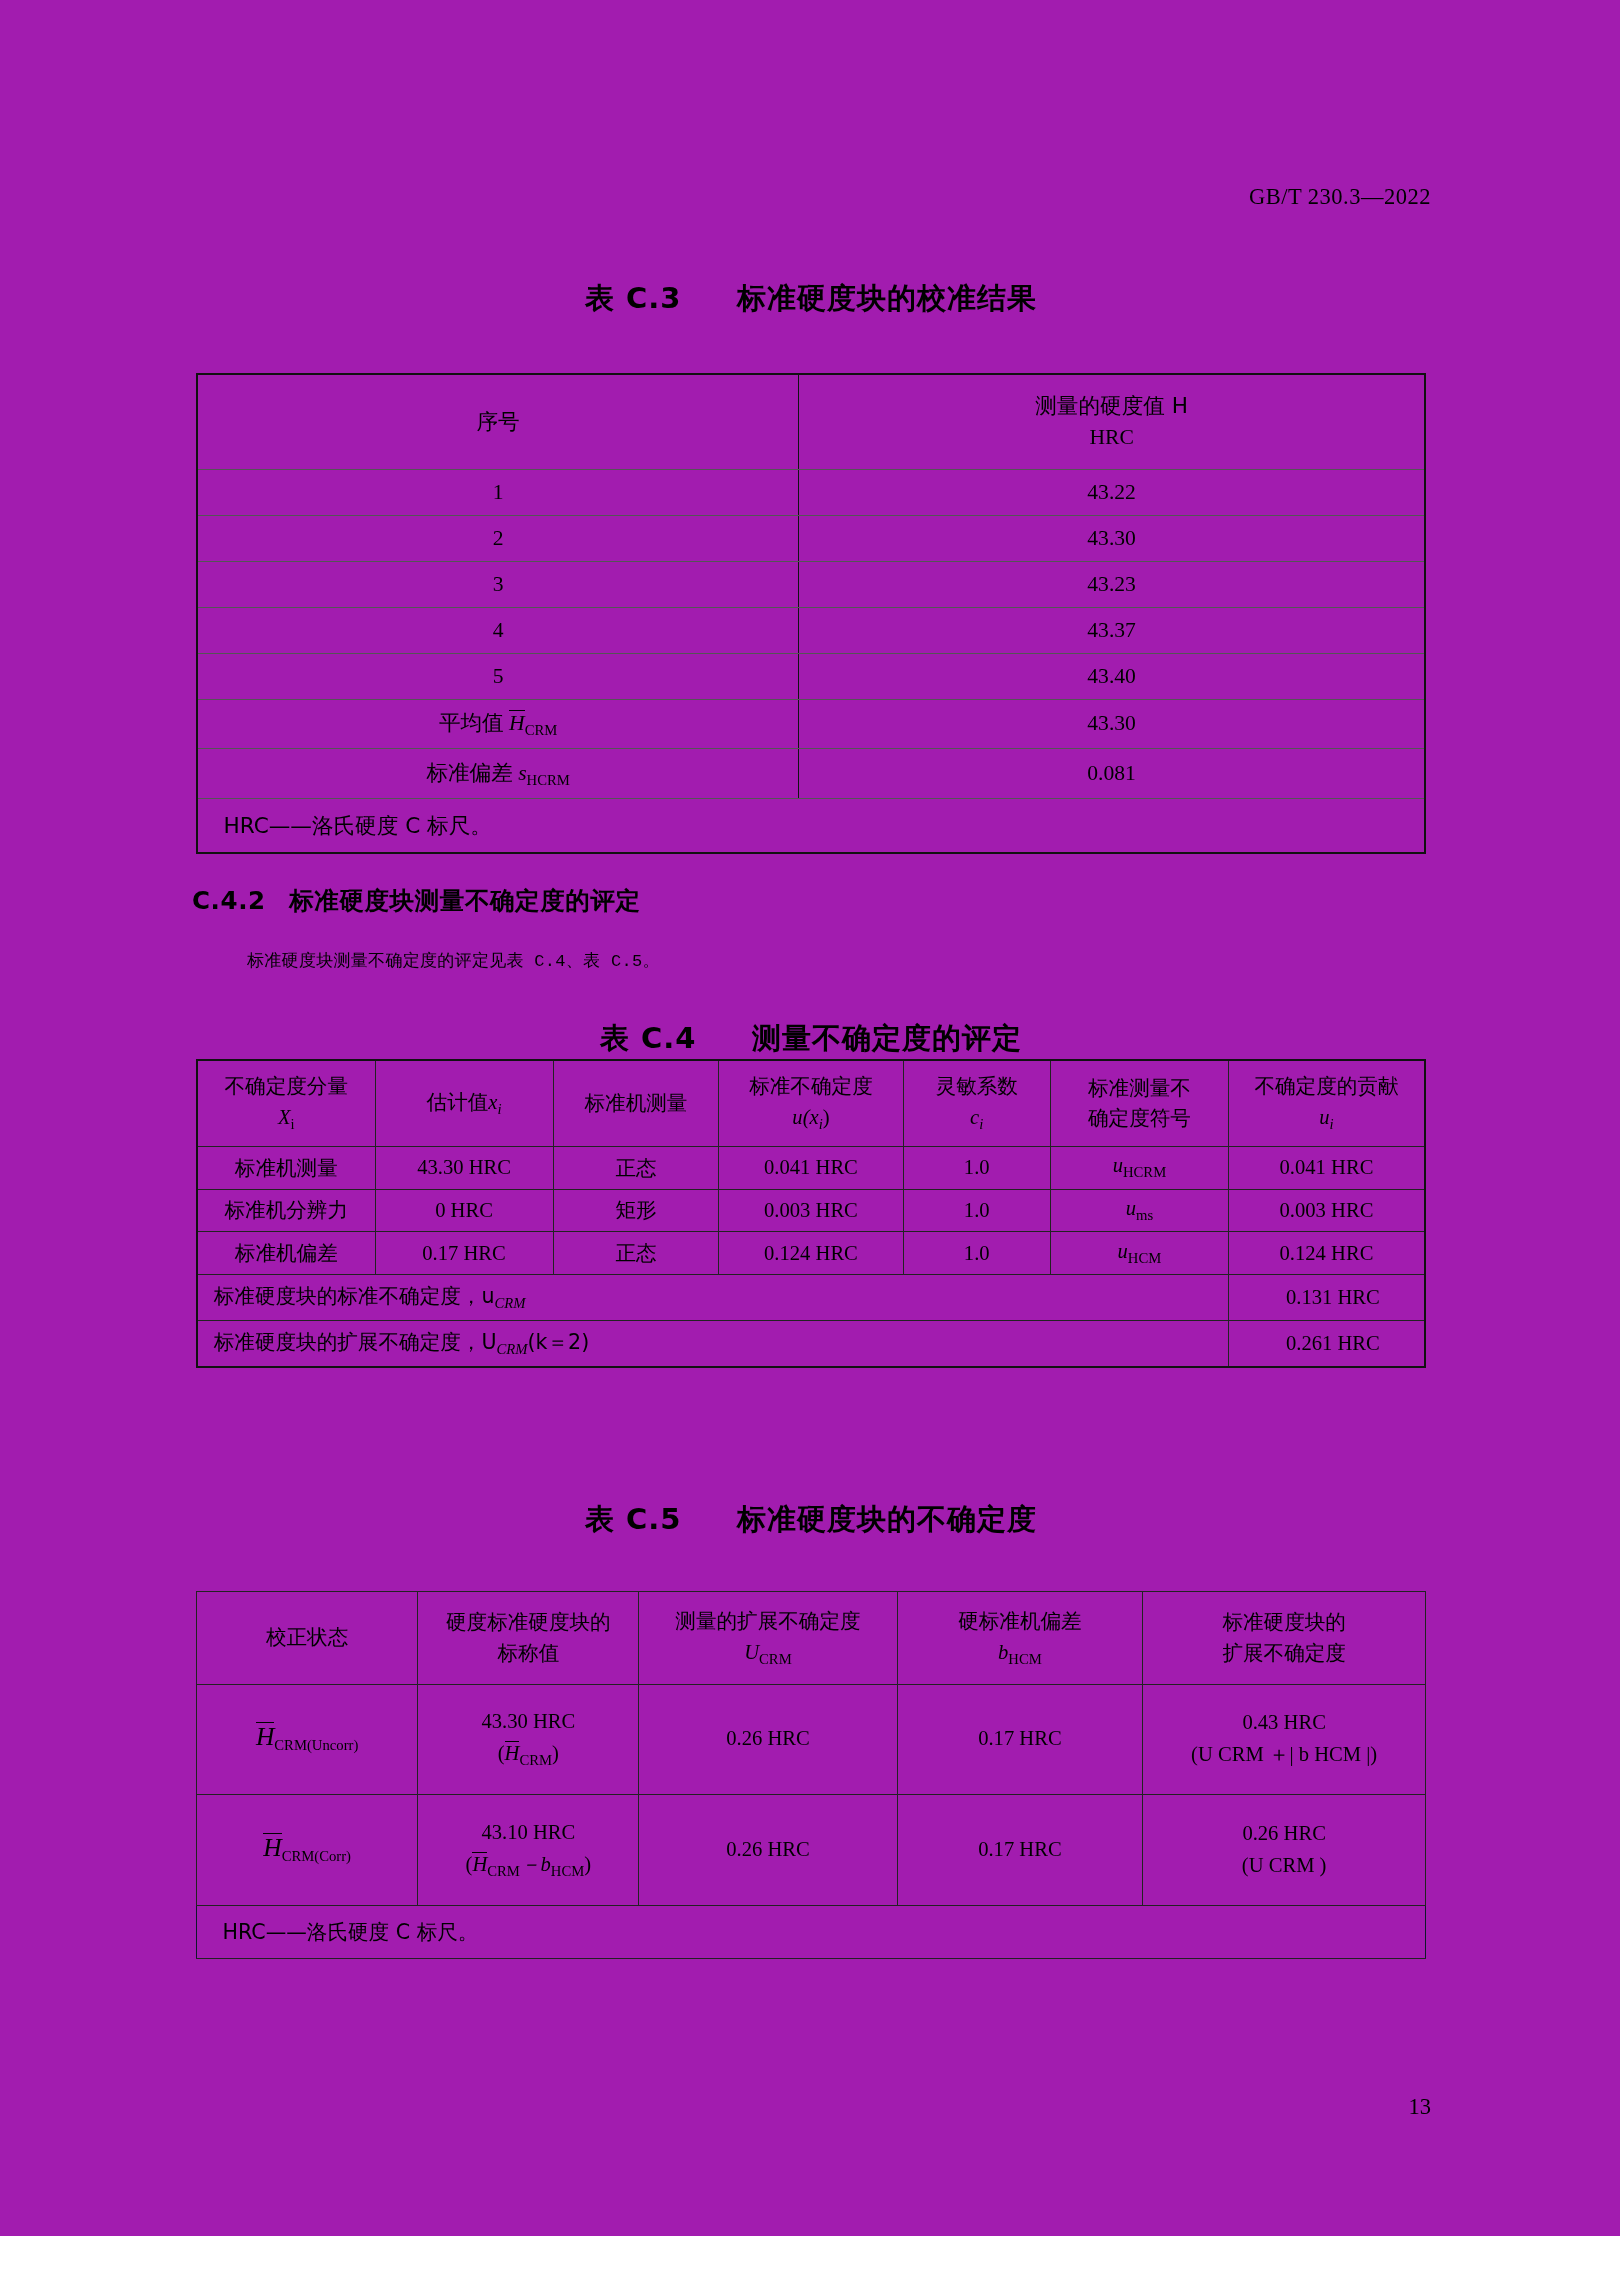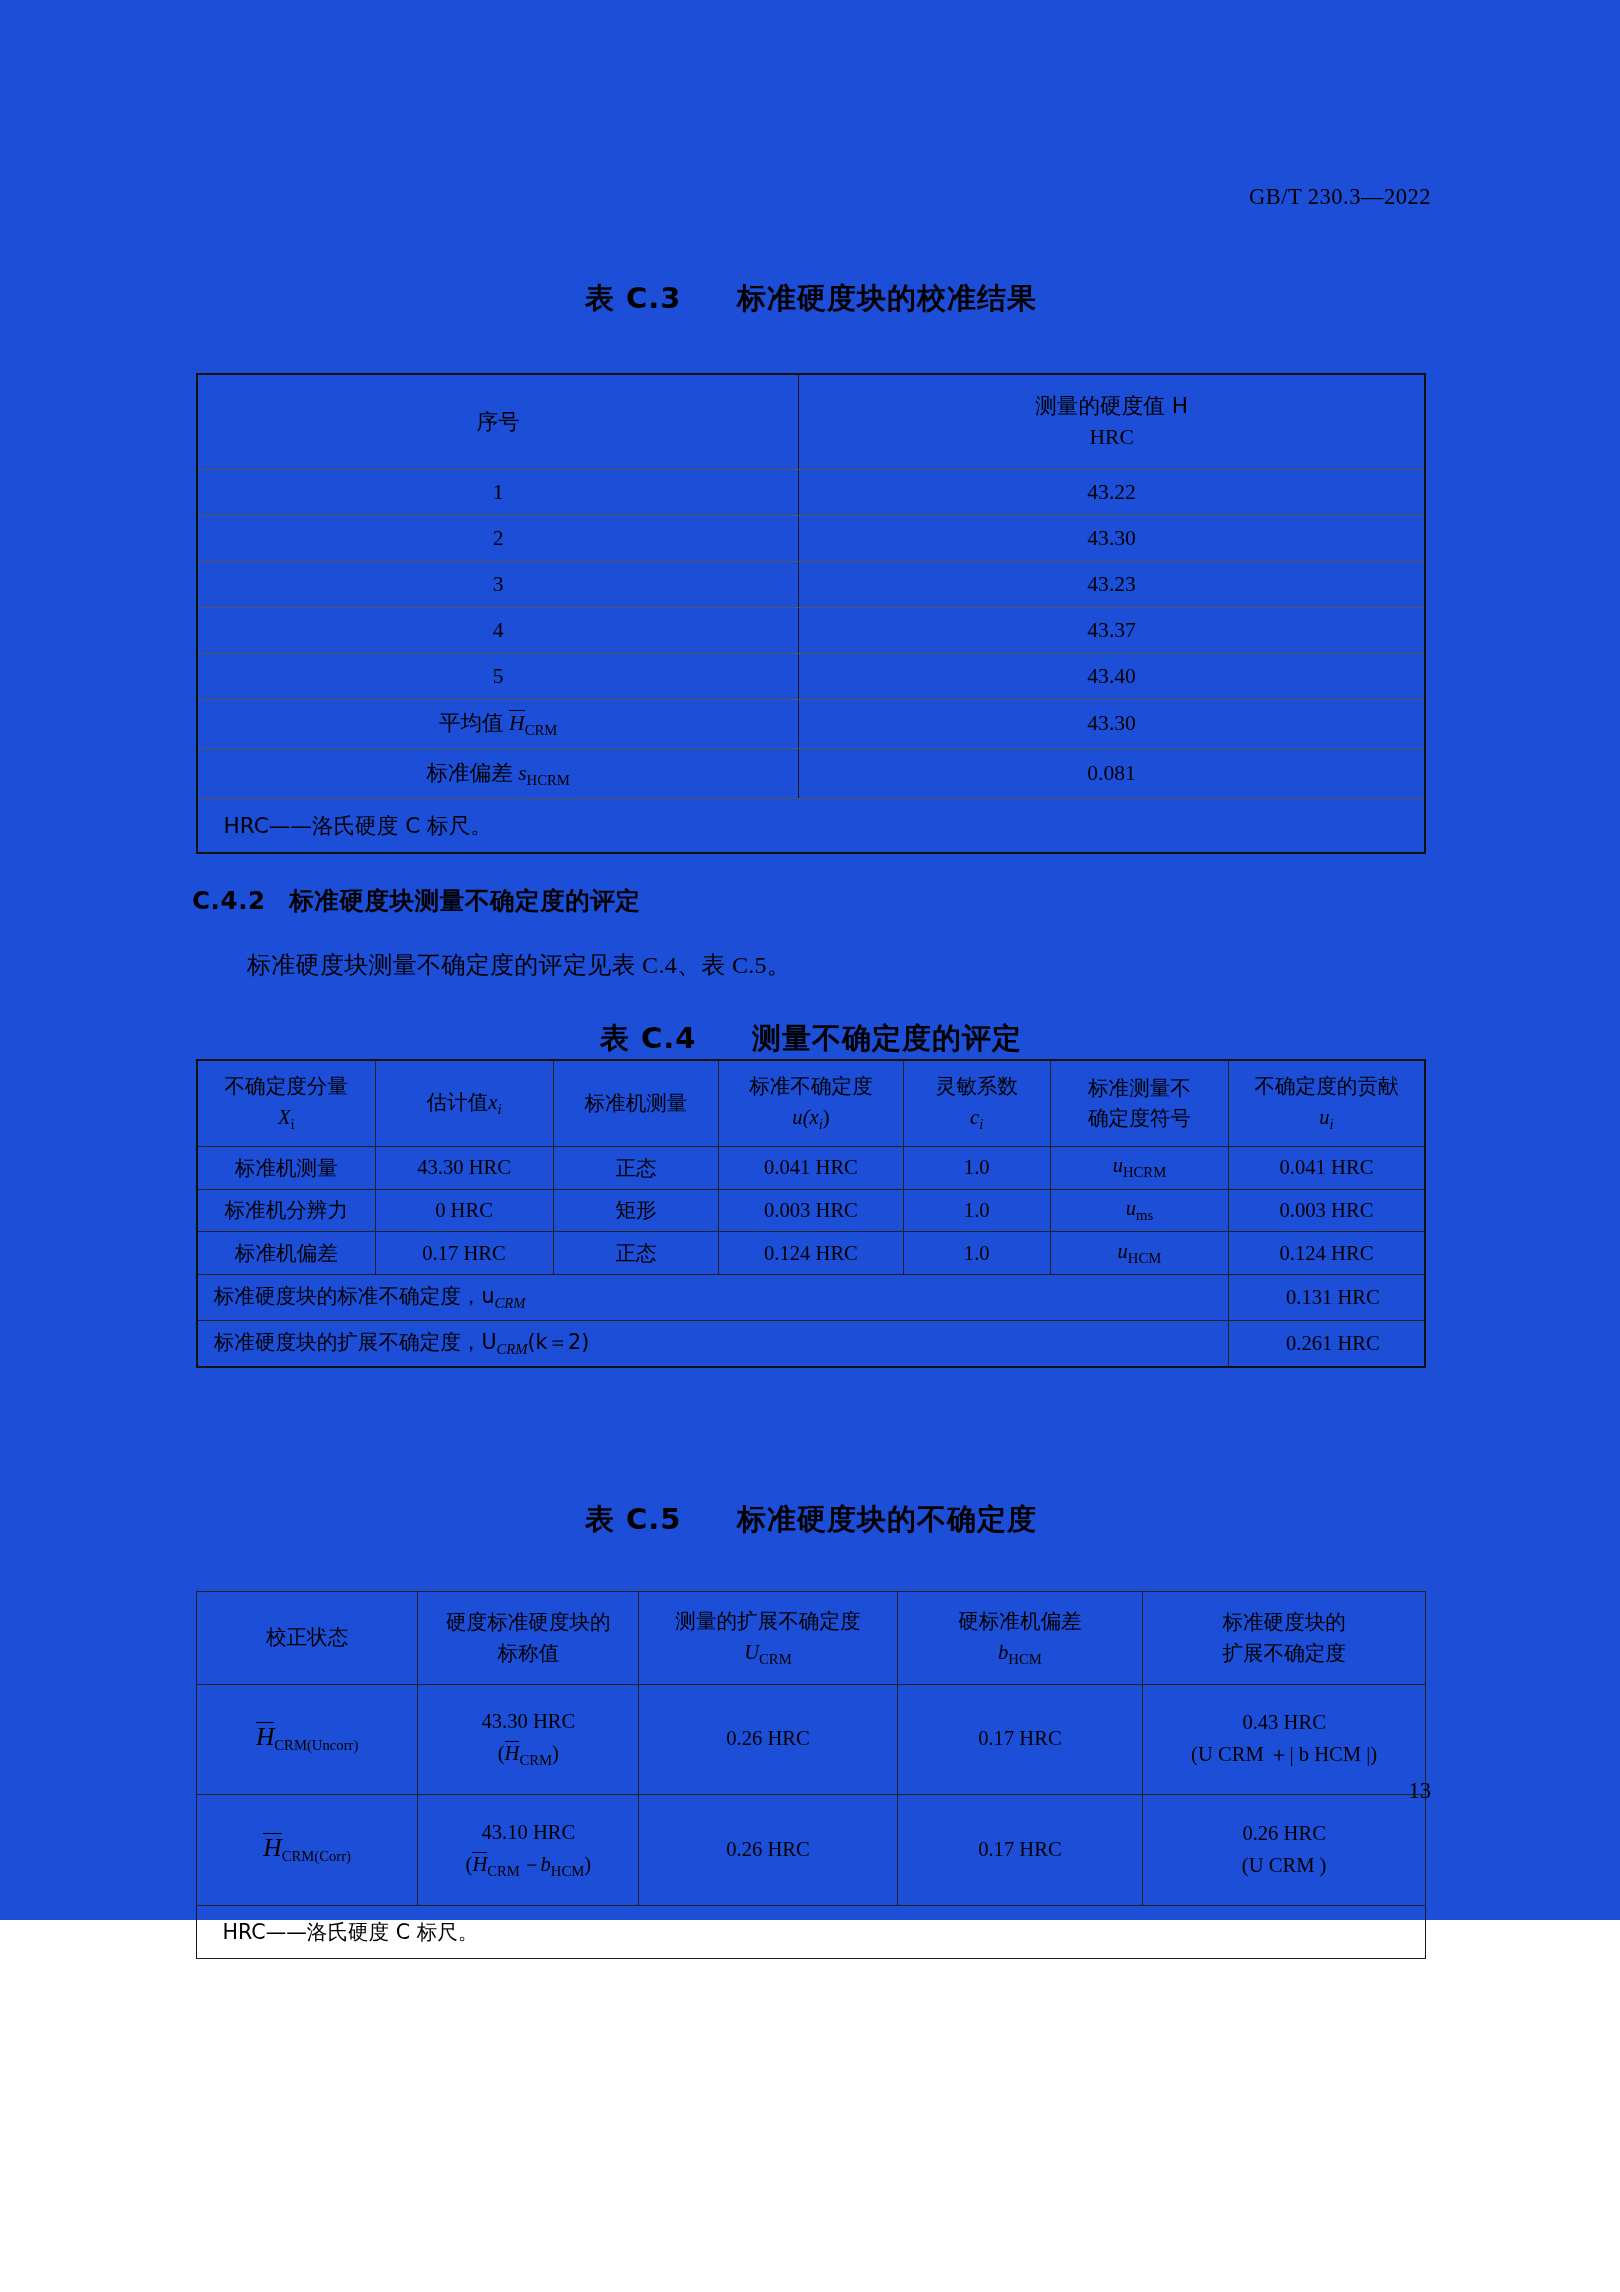--- a/index.html
+++ b/index.html
@@ -11,22 +11,22 @@
     width: 1620px;
     height: 2293px;
     font-family: "Liberation Serif", serif;
     color: #000;
     position: relative;
     overflow: hidden;
   }
   .page {
     position: relative;
     width: 1620px;
-    height: 1920px;
-    background: #1d4ed8;
+    height: 2236px;
+    background: #a21caf;
   }
   .header-code {
     position: absolute;
     top: 184px;
     right: 189px;
     font-size: 22.5px;
     letter-spacing: 0.5px;
     font-family: "Liberation Serif", serif;
   }
   .page-number {
@@ -99,22 +99,22 @@
     font-size: 24.5px;
     font-weight: bold;
     font-family: "DejaVu Sans", sans-serif;
     letter-spacing: 0.6px;
   }
   .sec-head .num { margin-right: 23.5px; }
   .sec-para {
     position: absolute;
     left: 247px;
     top: 949px;
-    font-size: 24px;
-    font-family: Liberation Serif, serif;
+    font-size: 17px;
+    font-family: Liberation Mono, monospace;
     letter-spacing: 0.3px;
   }
 
   
   .wrap-c4 {
     position: absolute;
     left: 196px;
     top: 1019px;
     width: 1230px;
   }

